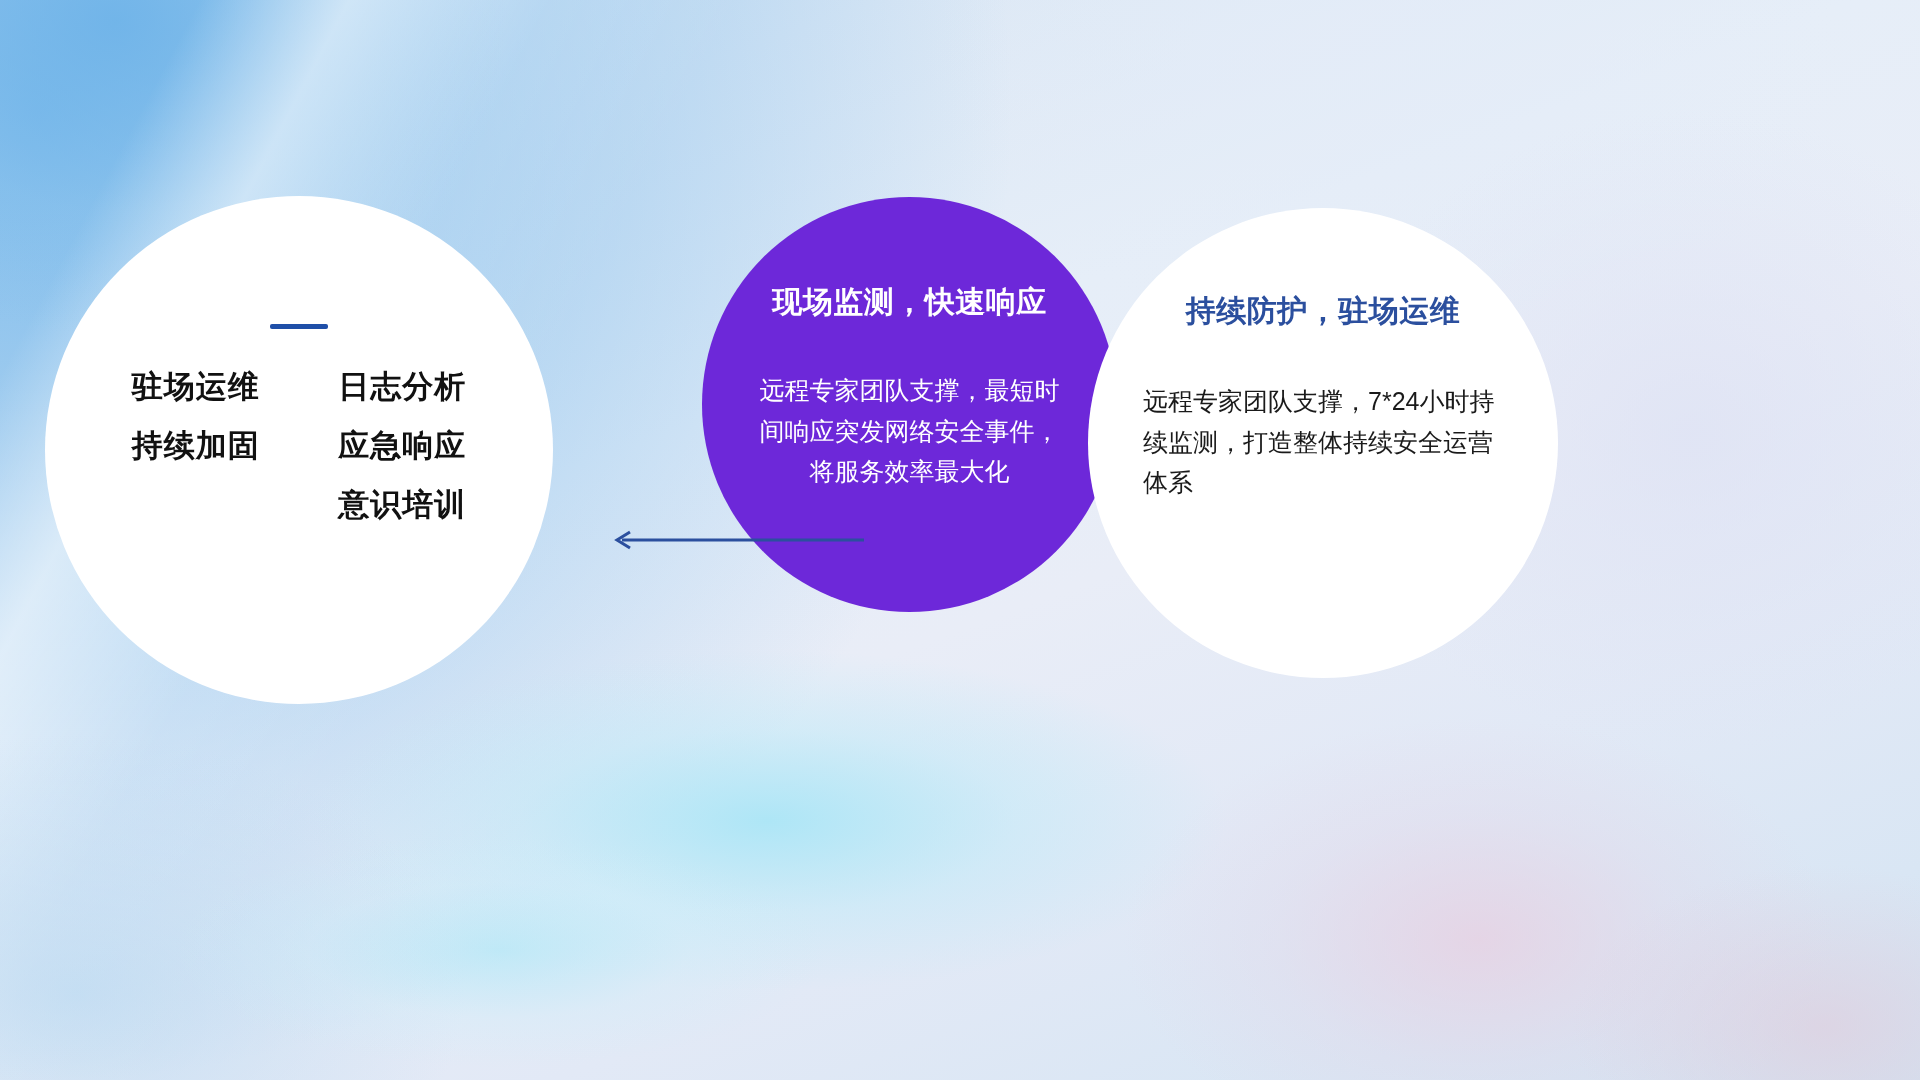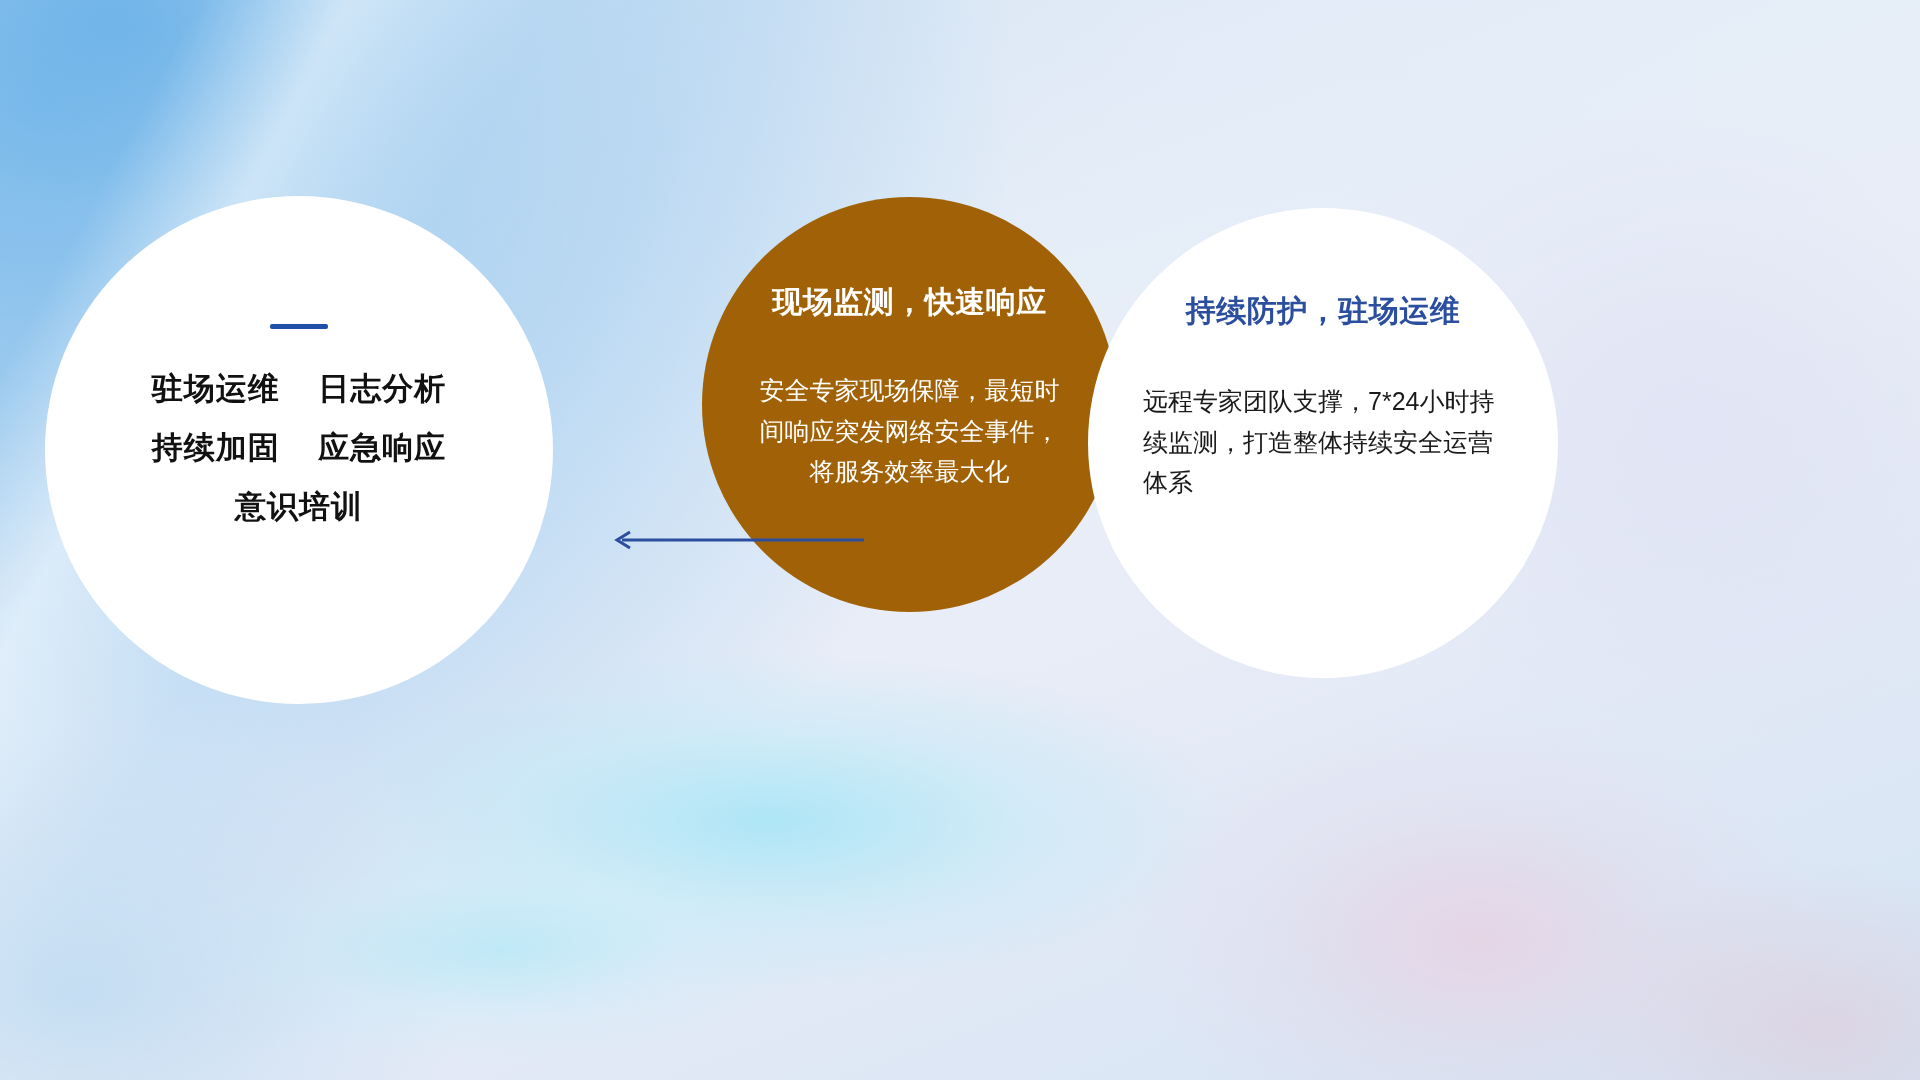--- a/index.html
+++ b/index.html
@@ -120,41 +120,42 @@
   #circle-left .divider {
     width: 58px;
     height: 5px;
     background: #1f4fa8;
     border-radius: 2px;
     margin-top: 128px;
   }
 
   #circle-left .lines {
     margin-top: 44px;
-    text-align: center;
+    text-align: right;
+    font-family: Liberation Mono, monospace;
   }
 
   #circle-left .line {
     font-size: 31px;
     font-weight: bold;
     color: #111111;
     letter-spacing: 1px;
     line-height: 1.0;
     margin-bottom: 28px;
     white-space: pre;
   }
   #circle-left .line:last-child { margin-bottom: 8px; }
 
   
   #circle-mid {
     left: 702px;
     top: 197px;
     width: 415px;
     height: 415px;
-    background: #a16207;
+    background: #6d28d9;
     z-index: 2;
   }
 
   #circle-mid .c-title {
     margin-top: 88px;
     font-size: 30px;
     font-weight: bold;
     color: #ffffff;
     white-space: nowrap;
     letter-spacing: 0.5px;
@@ -221,21 +222,21 @@
   <div class="bg-layer bg-glow-tl2"></div>
   <div class="bg-layer bg-streak"></div>
   <div class="bg-layer bg-glow-bl"></div>
   <div class="bg-layer bg-glow-cyan"></div>
   <div class="bg-layer bg-glow-cyan2"></div>
   <div class="bg-layer bg-glow-pink"></div>
   <div class="bg-layer bg-glow-pink2"></div>
 
   <div class="circle" id="circle-mid">
     <div class="c-title">现场监测，快速响应</div>
-    <div class="c-body">安全专家现场保障，最短时间响应突发网络安全事件，将服务效率最大化</div>
+    <div class="c-body">远程专家团队支撑，最短时间响应突发网络安全事件，将服务效率最大化</div>
   </div>
 
   <div class="circle" id="circle-left">
     <div class="divider"></div>
     <div class="lines">
       <div class="line">驻场运维    日志分析</div>
       <div class="line">持续加固    应急响应</div>
       <div class="line">意识培训</div>
     </div>
   </div>

